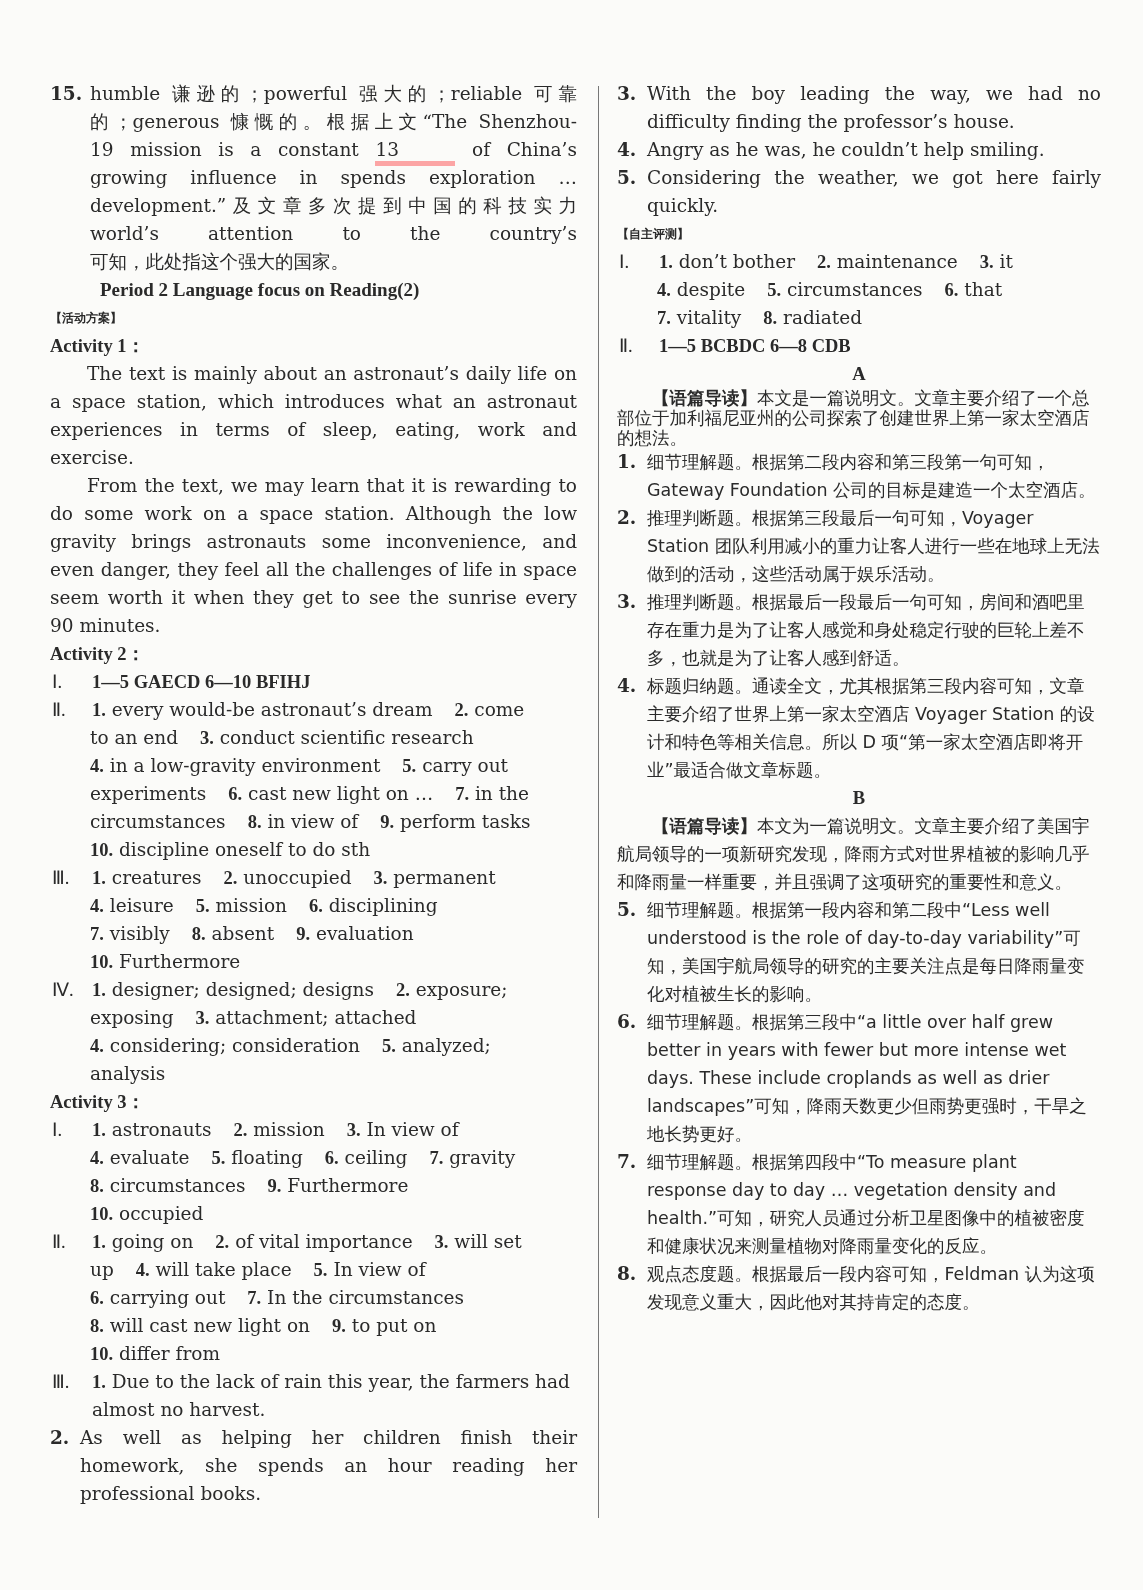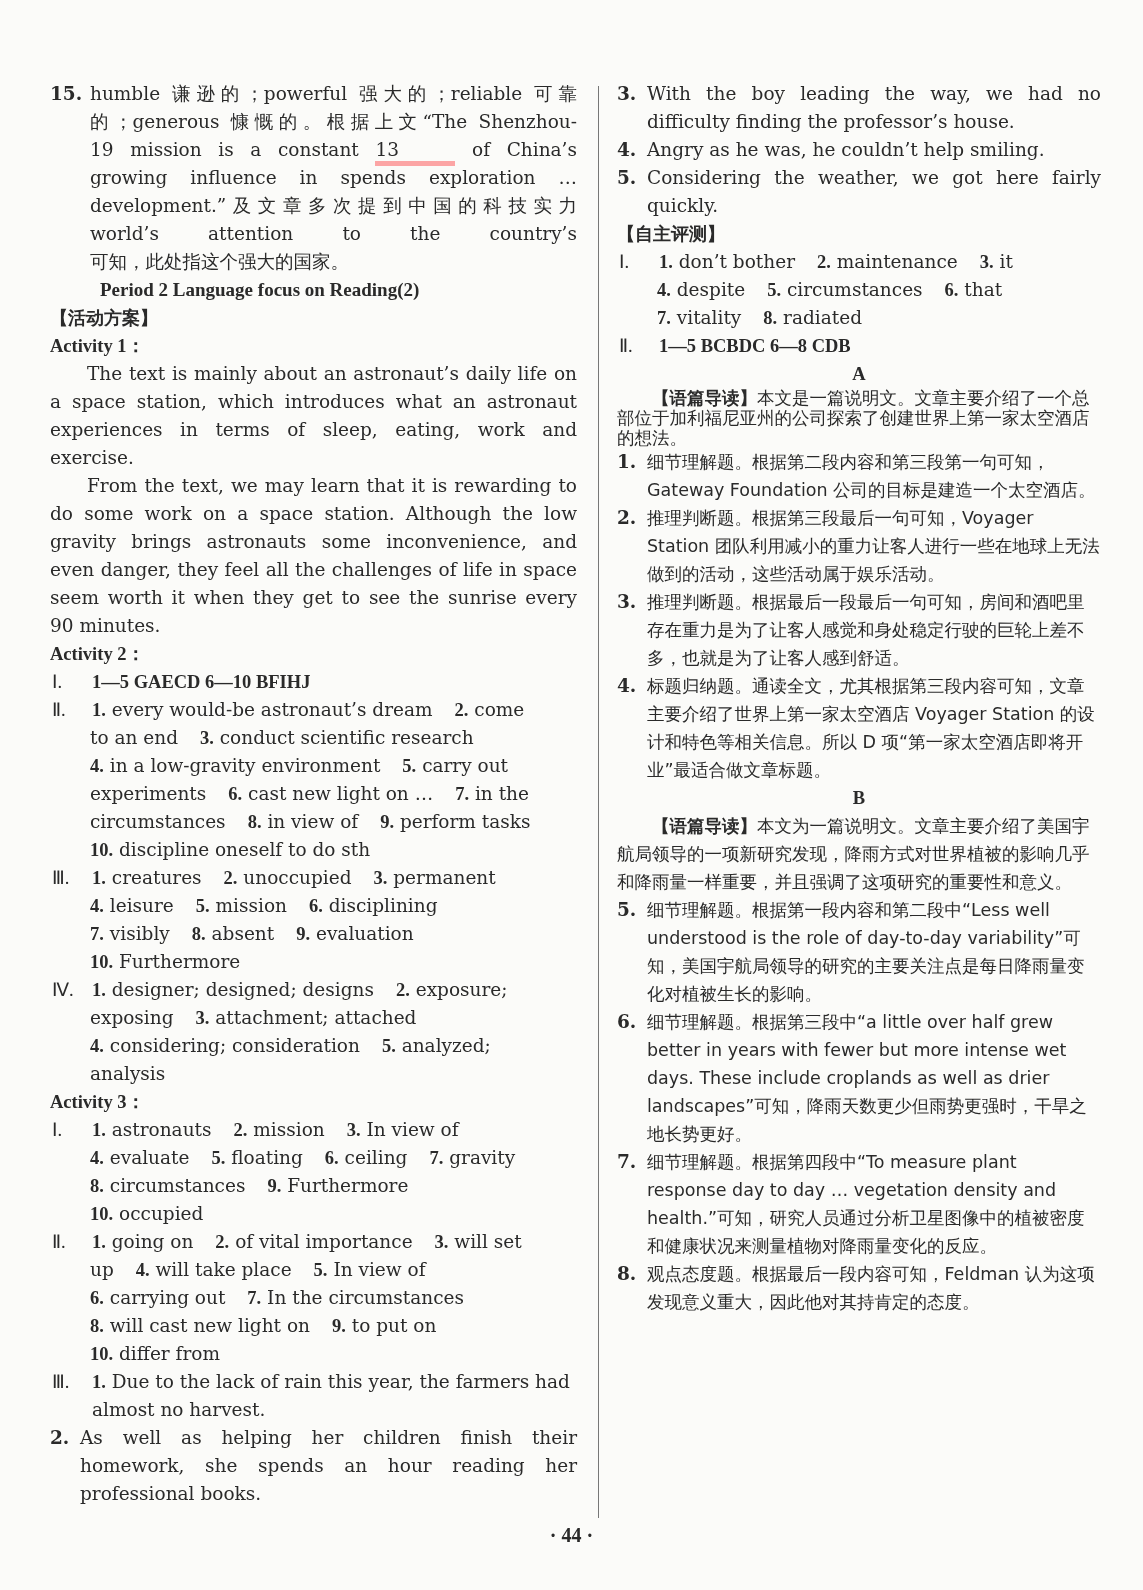--- a/index.html
+++ b/index.html
@@ -17,21 +17,21 @@
   .col-right { left: 617px; width: 484px; }
   .divider { position: absolute; left: 598px; top: 74px; width: 1px; height: 1432px; background: #777; }
   .line { white-space: nowrap; height: 28px; }
   .justify { text-align: justify; text-align-last: justify; white-space: normal; }
   .b { font-weight: bold; font-family: "Liberation Serif", "DejaVu Serif", serif; }
   .num { font-weight: bold; display: inline-block; width: 40px; }
   .num-r { font-weight: bold; display: inline-block; width: 30px; }
   .roman { display: inline-block; width: 40px; padding-left: 2px; font-family: "Liberation Serif", serif; }
   .ind1 { padding-left: 40px; }
   .ind-para { text-indent: 2em; }
-  .section-tag { font-weight: bold; font-family: Liberation Serif, serif; font-size: 18px; }
+  .section-tag { font-weight: bold; font-family: Liberation Serif, serif; font-size: 12px; }
   .period-title { font-weight: bold; font-family: "Liberation Serif", serif; font-size: 19px; padding-left: 50px; }
   .activity { font-weight: bold; font-family: "Liberation Serif", serif; }
   .center { text-align: center; font-weight: bold; font-family: "Liberation Serif", serif; }
   .blank { display: inline-block; width: 80px; border-bottom: 5px solid #fca5a5; text-align: center; height: 22px; line-height: 22px; }
   .gap { display: inline-block; width: 22px; }
   .pagenum { position: absolute; left: 0; width: 1143px; top: 1512px; text-align: center; font-weight: bold; font-size: 20px; font-family: "Liberation Serif", serif; }
   .cjk { font-family: "DejaVu Sans", sans-serif; font-size: 17.5px; }
 </style>
 </head>
 <body>
@@ -192,14 +192,13 @@
           <span class="num-r">7.</span>
           <div class="cjk" style="flex:1;">细节理解题。根据第四段中“To measure plant response day to day … vegetation density and health.”可知，研究人员通过分析卫星图像中的植被密度和健康状况来测量植物对降雨量变化的反应。</div>
         </div>
       <div style="display:flex;">
           <span class="num-r">8.</span>
           <div class="cjk" style="flex:1;">观点态度题。根据最后一段内容可知，Feldman 认为这项发现意义重大，因此他对其持肯定的态度。</div>
         </div>
     </div>
   </div>
 
-  <div class="pagenum">· 44 ·</div>
 </div>
 
 </body></html>

